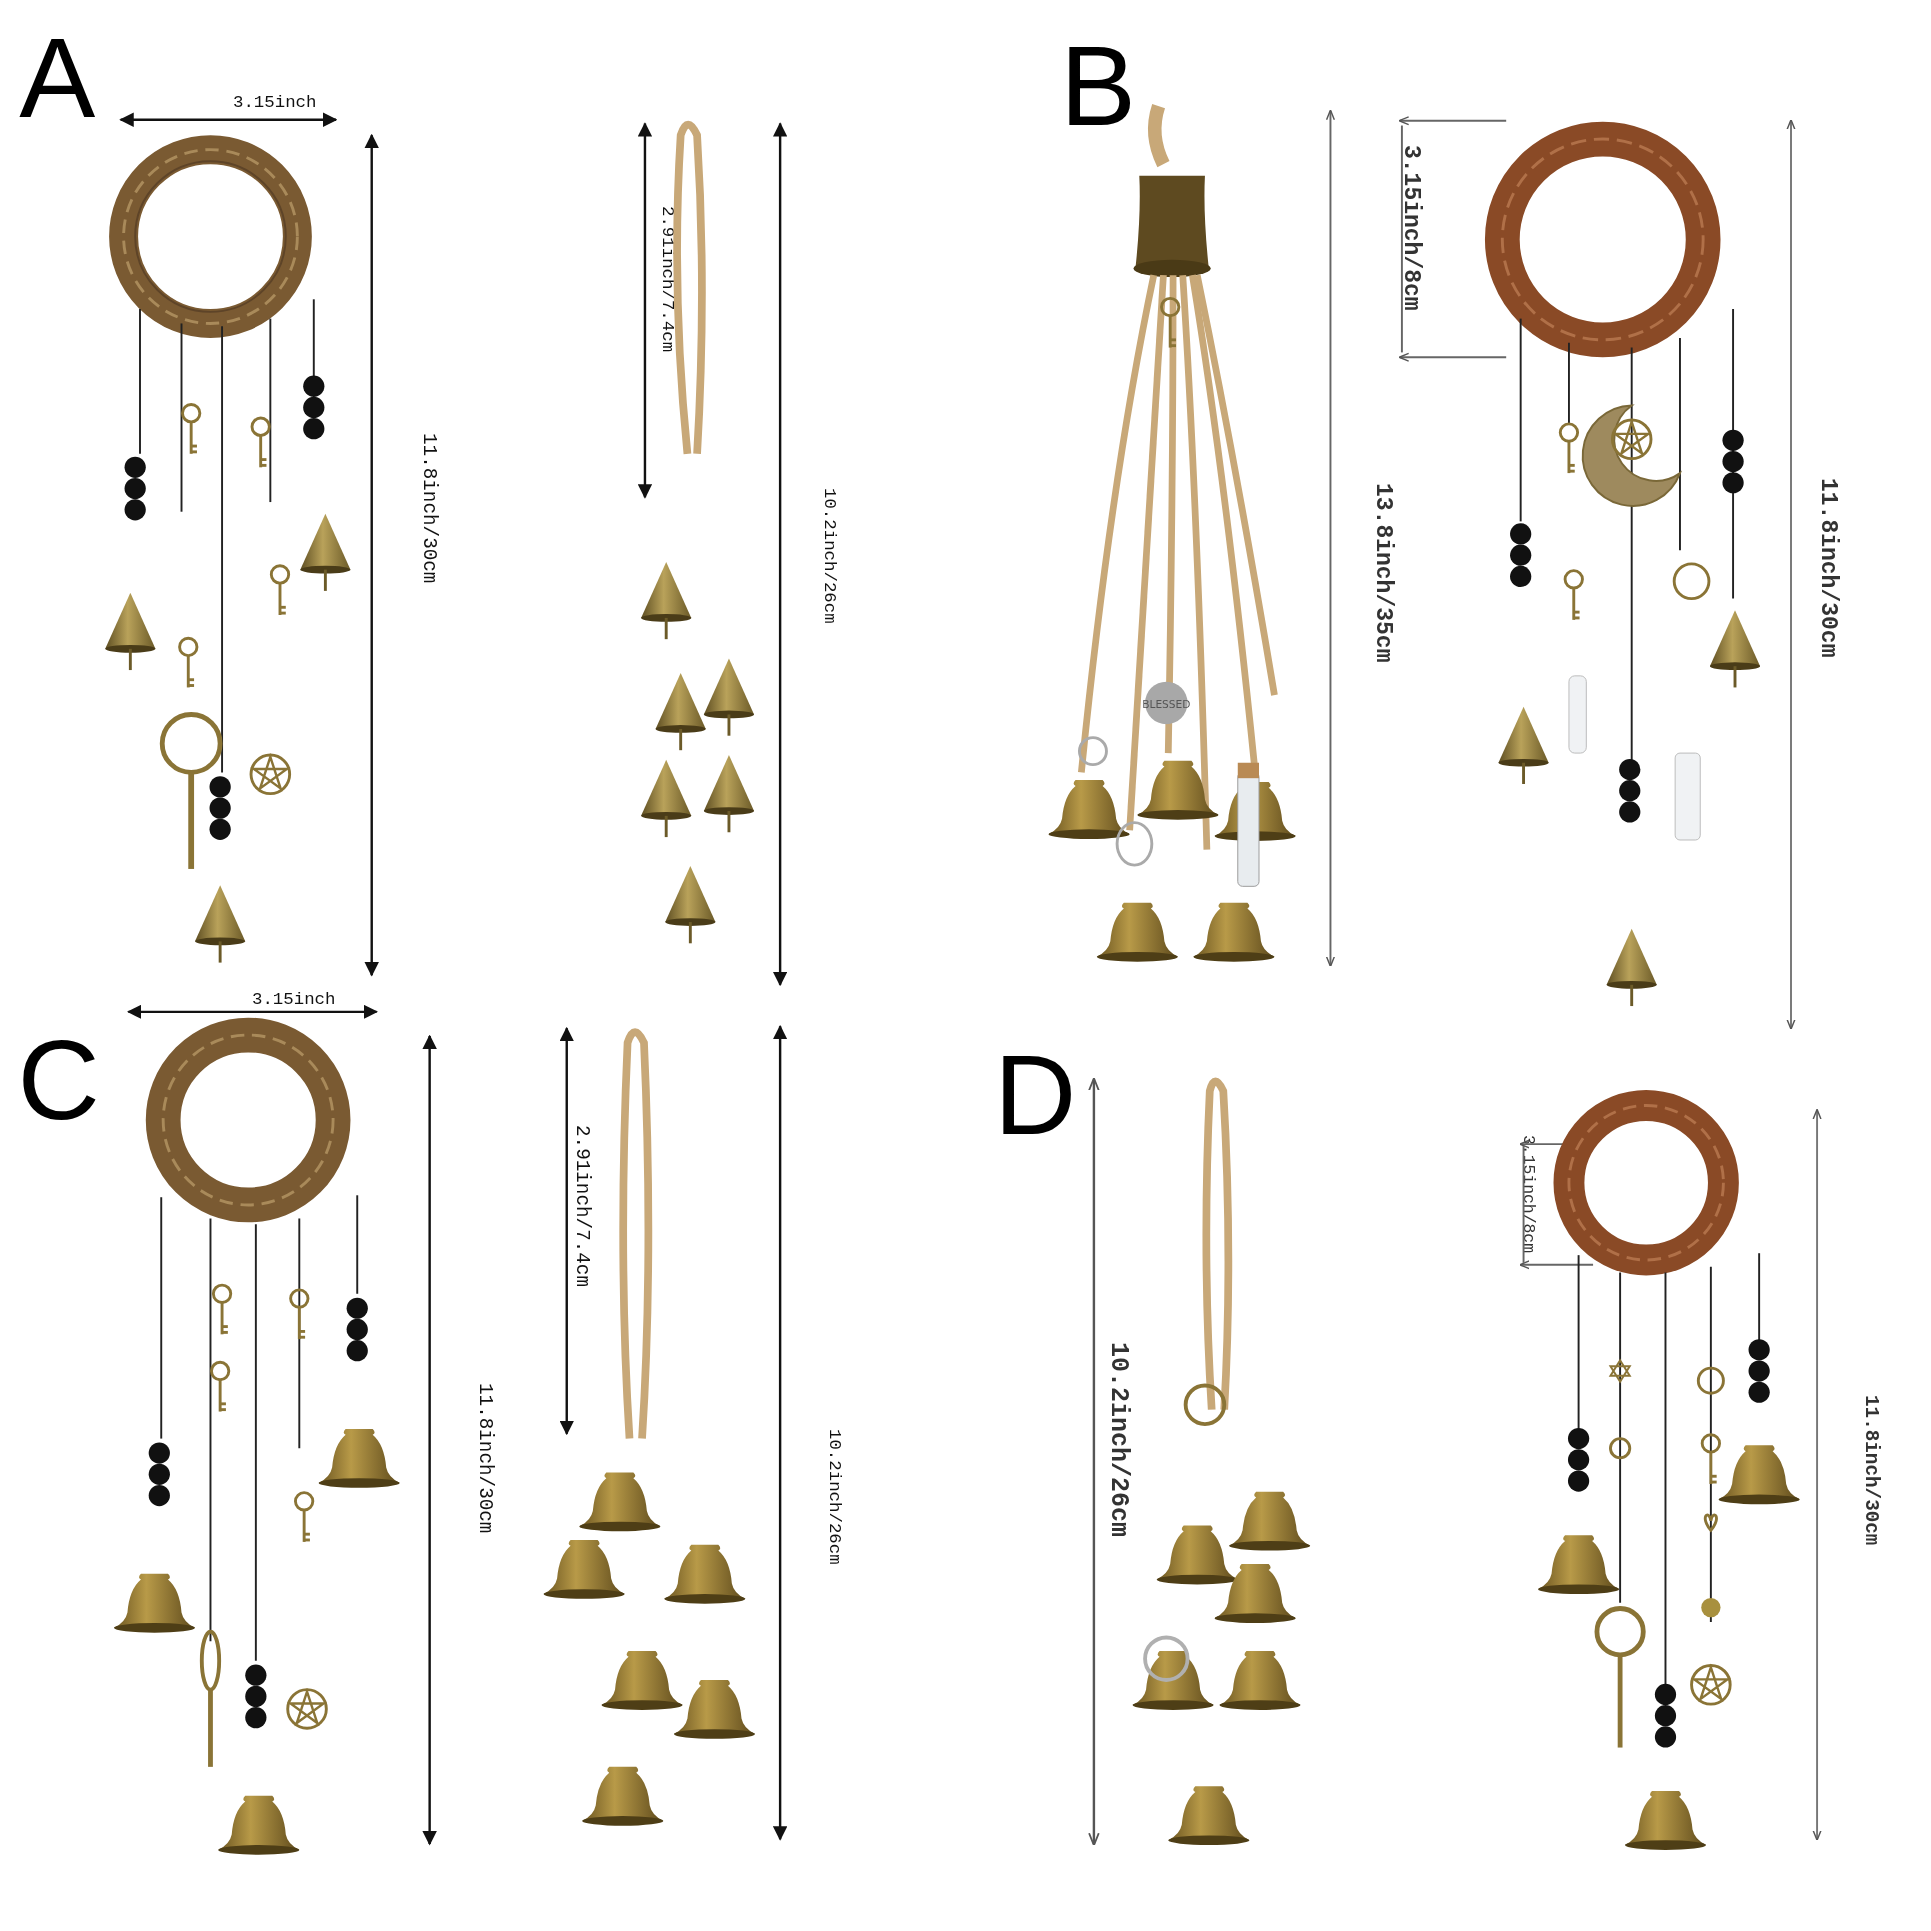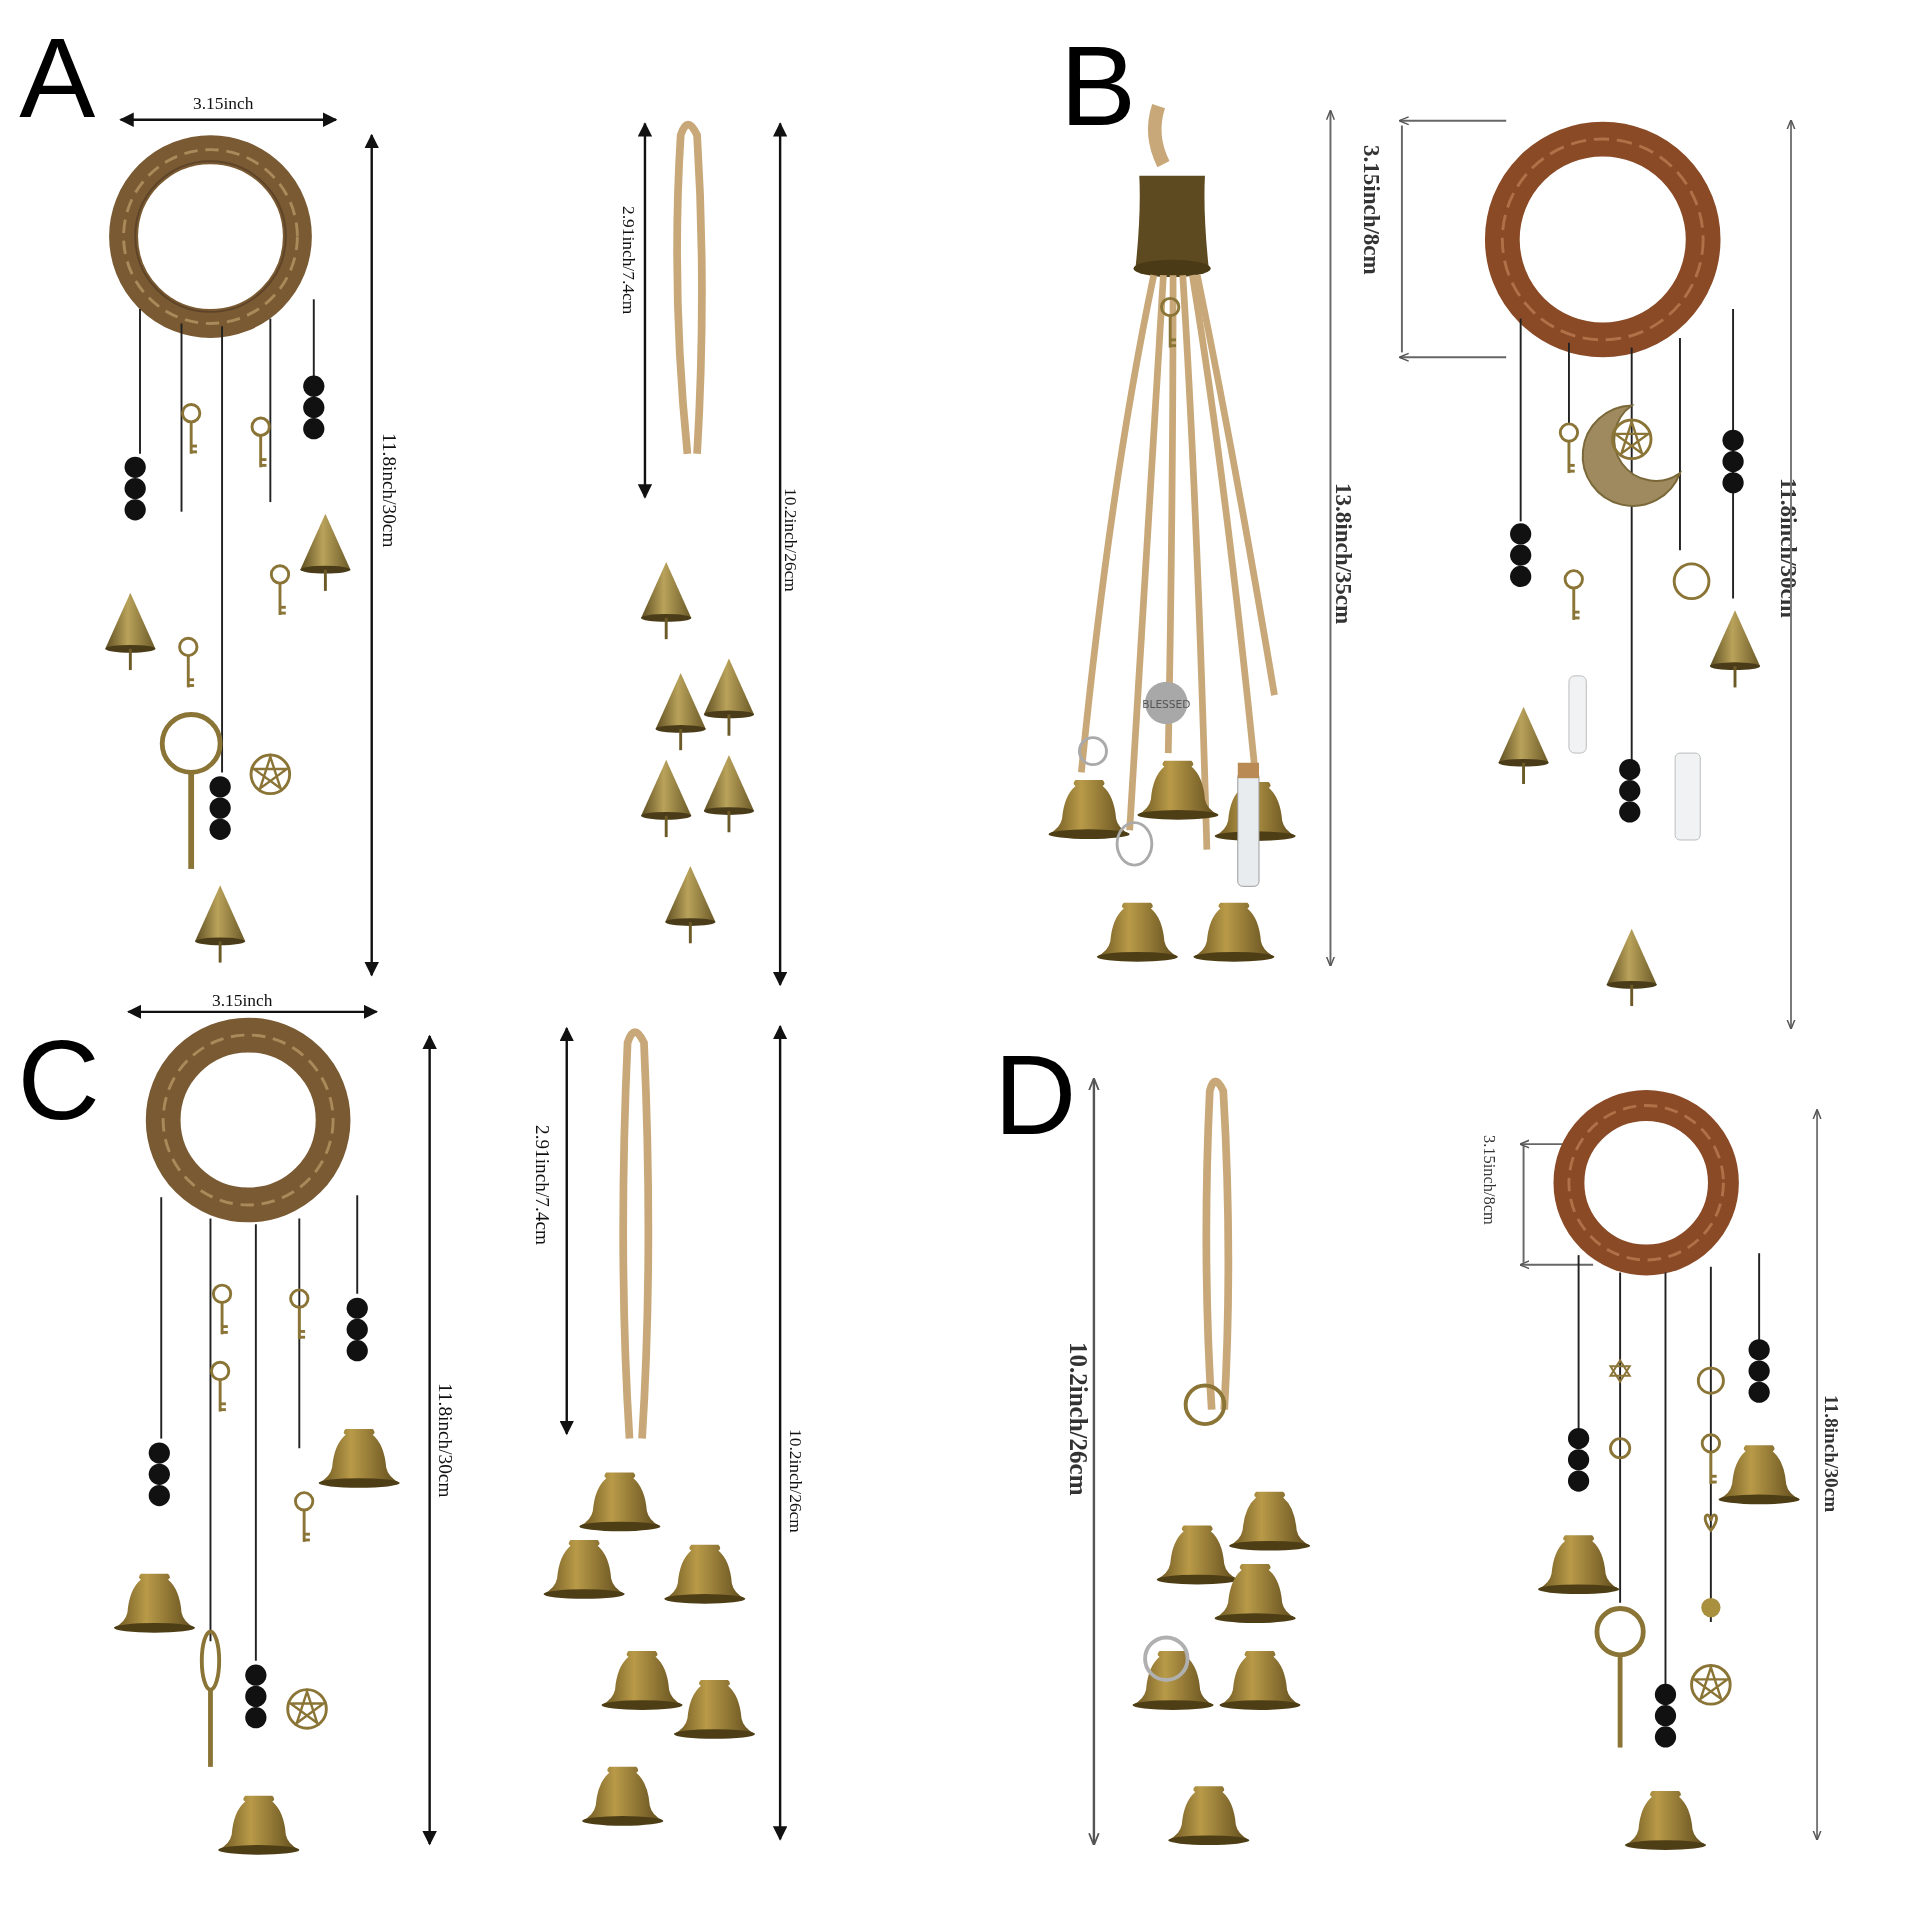--- a/index.html
+++ b/index.html
@@ -1,18 +1,18 @@
 <!DOCTYPE html>
 <html><head>
 <meta charset="utf-8">
 <style>
   html,body{margin:0;padding:0;background:#fff;}
   body{width:1931px;height:1931px;position:relative;overflow:hidden;font-family:"DejaVu Sans",sans-serif;}
   .panel-letter{position:absolute;font-family:"Liberation Sans",sans-serif;font-size:114px;line-height:1;color:#000;}
-  .dim{position:absolute;color:#111;font-family:Liberation Serif, serif;white-space:nowrap;}
+  .dim{position:absolute;color:#111;font-family:Liberation Mono, monospace;white-space:nowrap;margin-left:40px;}
   .dim.vert{writing-mode:vertical-rl;}
   .dim.gray{color:#333;}
   svg.art{position:absolute;left:0;top:0;}
 </style>
 </head>
 <body>
 
 <div class="panel-letter" style="left:19.3px;top:21px;">A</div>
 <div class="panel-letter" style="left:1060px;top:29px;">B</div>
 <div class="panel-letter" style="left:17.4px;top:1023px;">C</div>

